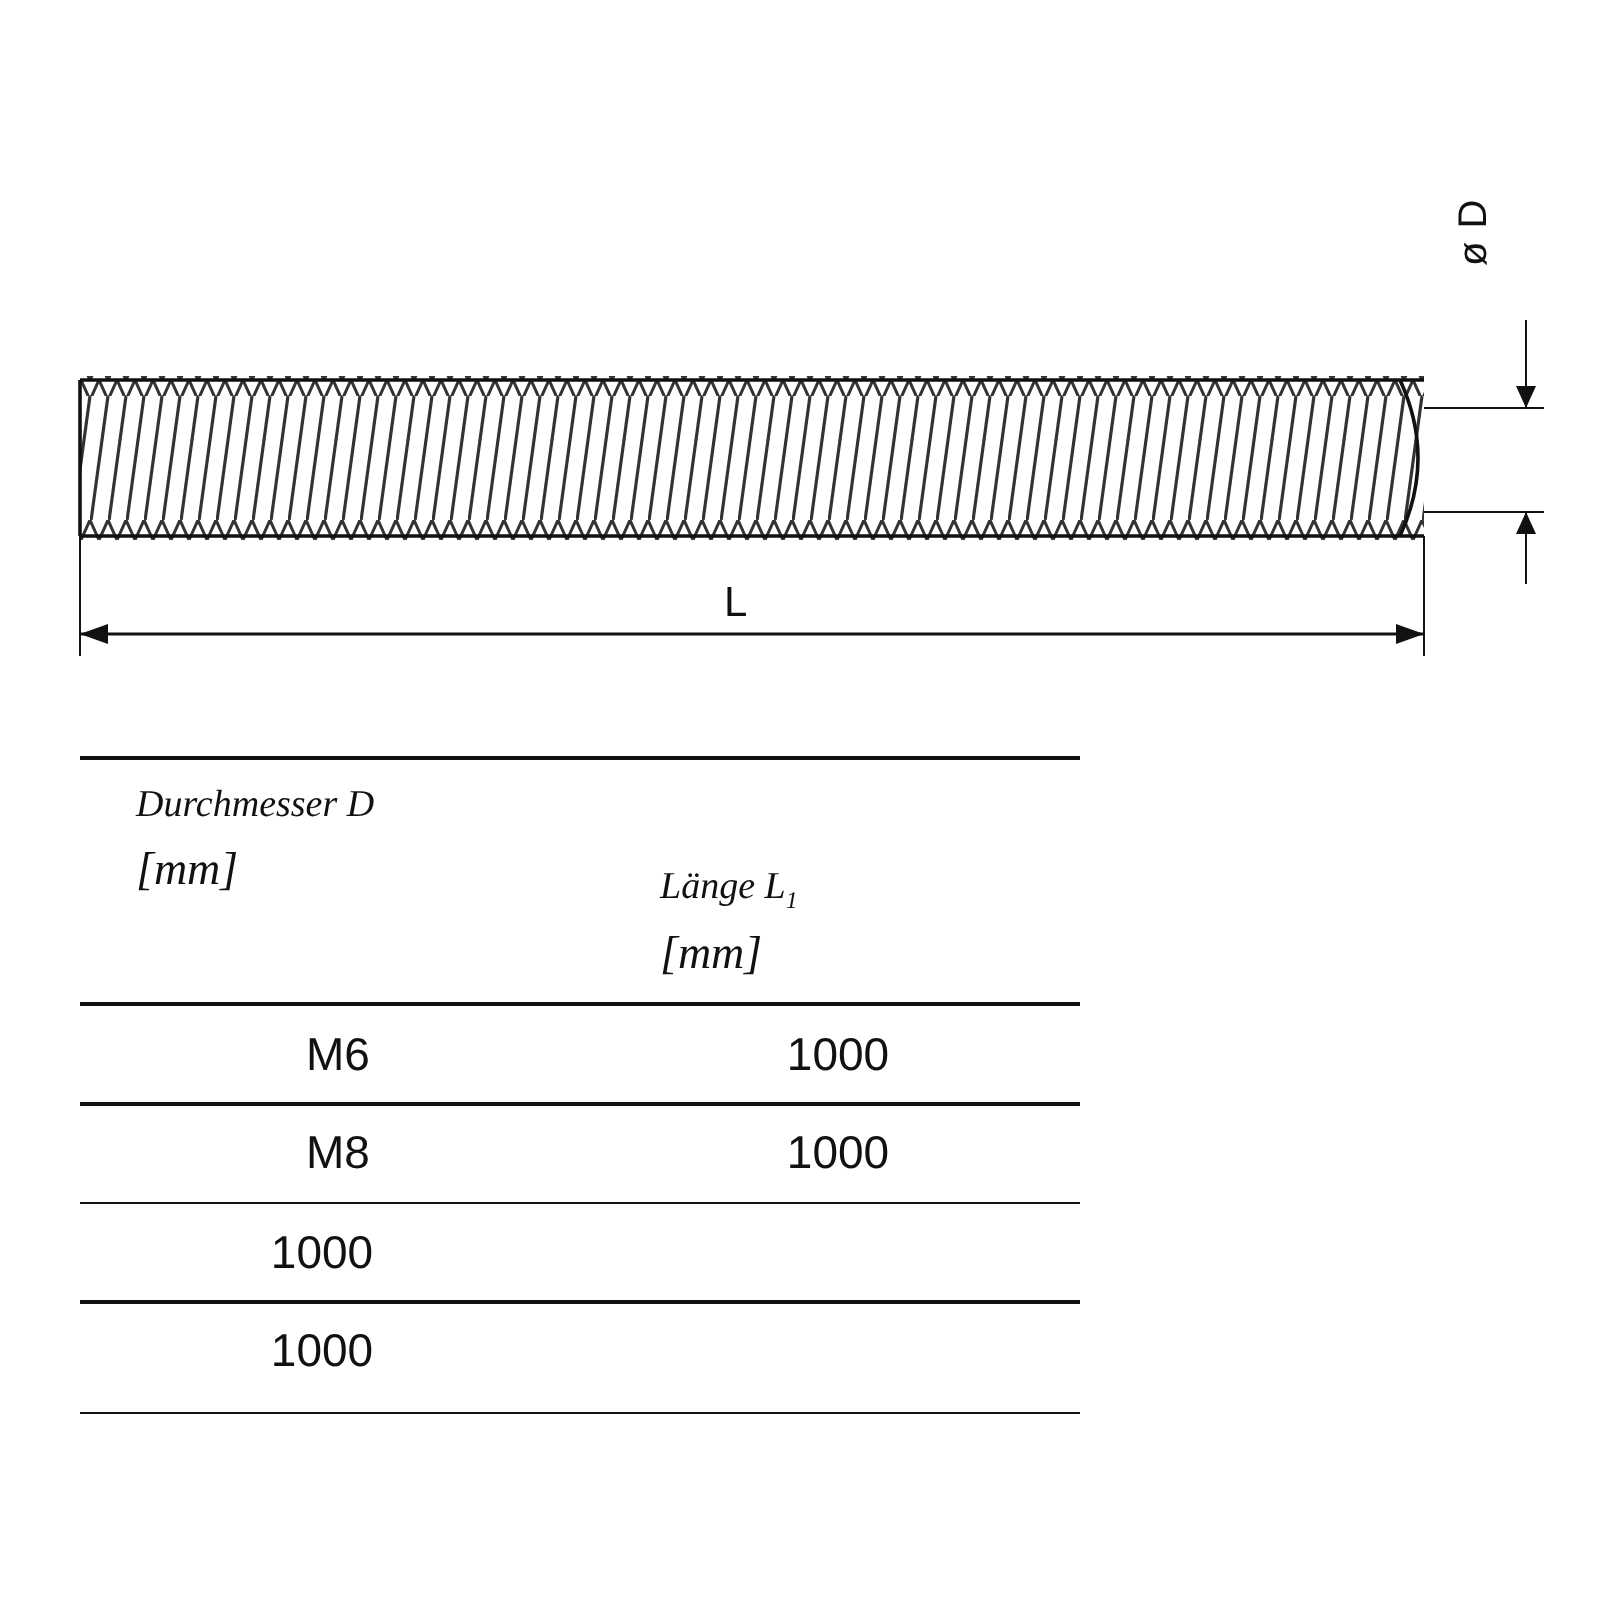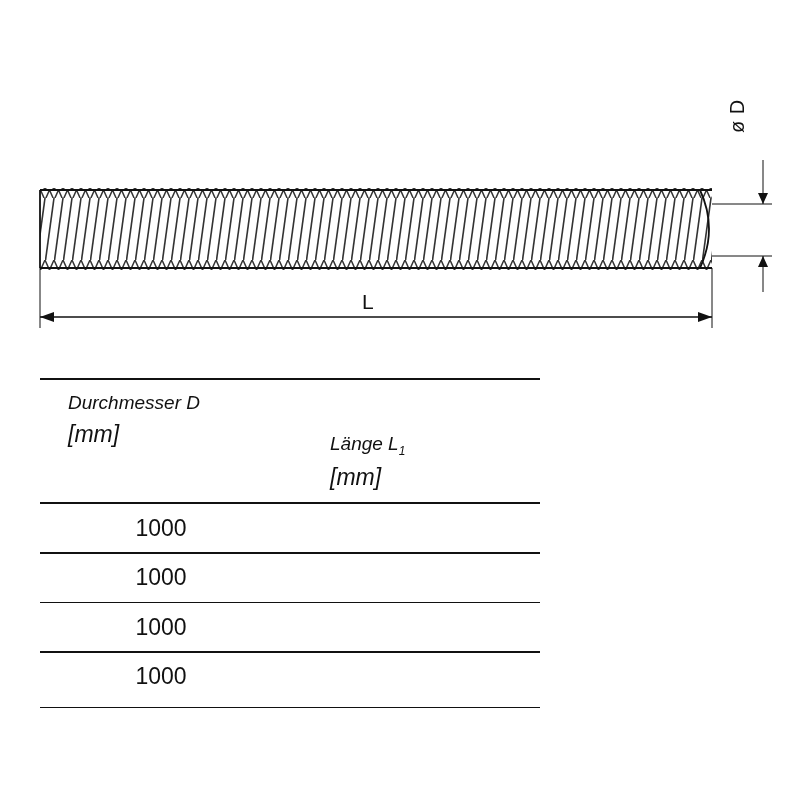--- a/index.html
+++ b/index.html
@@ -77,20 +77,21 @@
   .head-row {
     display: flex;
     width: 500px;
   }
   .head-cell {
     font-style: italic;
     font-size: 19px;
     color: #111;
     line-height: 1.55;
     padding: 8px 0 6px 0;
+    font-family: Liberation Serif, serif;
   }
   .head-cell.c1 { width: 290px; padding-left: 28px; box-sizing: border-box; }
   .head-cell.c2 { width: 210px; padding-left: 0px; box-sizing: border-box; margin-top: 41px; }
   .head-unit {
     font-style: italic;
     font-size: 23px;
   }
   .sub-idx {
     font-size: 12px;
     vertical-align: sub;
@@ -188,25 +189,27 @@
       </div>
       <div class="head-cell c2">
         <div><span>Länge L</span><span class="sub-idx">1</span></div>
         <div class="head-unit">[mm]</div>
       </div>
     </div>
 
     <div class="rule"></div>
 
     <div class="data-row">
-      <div class="data-cell c2">1000</div>
-    </div>
-    <div class="rule thin"></div>
-
-    <div class="data-row">
+      <div class="data-cell c1">M6</div>
+      <div class="data-cell c2">1000</div>
+    </div>
+    <div class="rule thin"></div>
+
+    <div class="data-row">
+      <div class="data-cell c1">M8</div>
       <div class="data-cell c2">1000</div>
     </div>
     <div class="rule thin"></div>
 
     <div class="data-row">
       <div class="data-cell c2">1000</div>
     </div>
     <div class="rule thin"></div>
 
     <div class="data-row">

